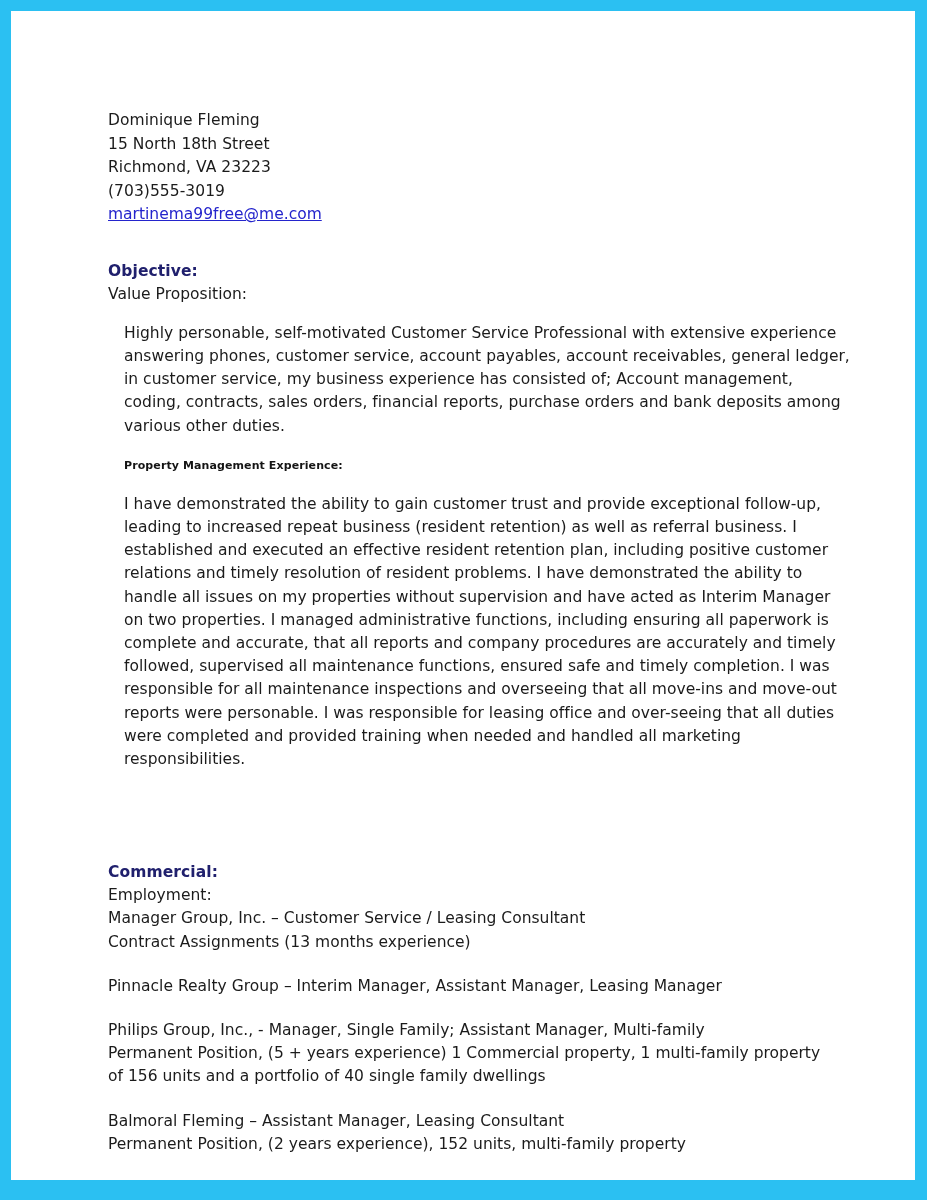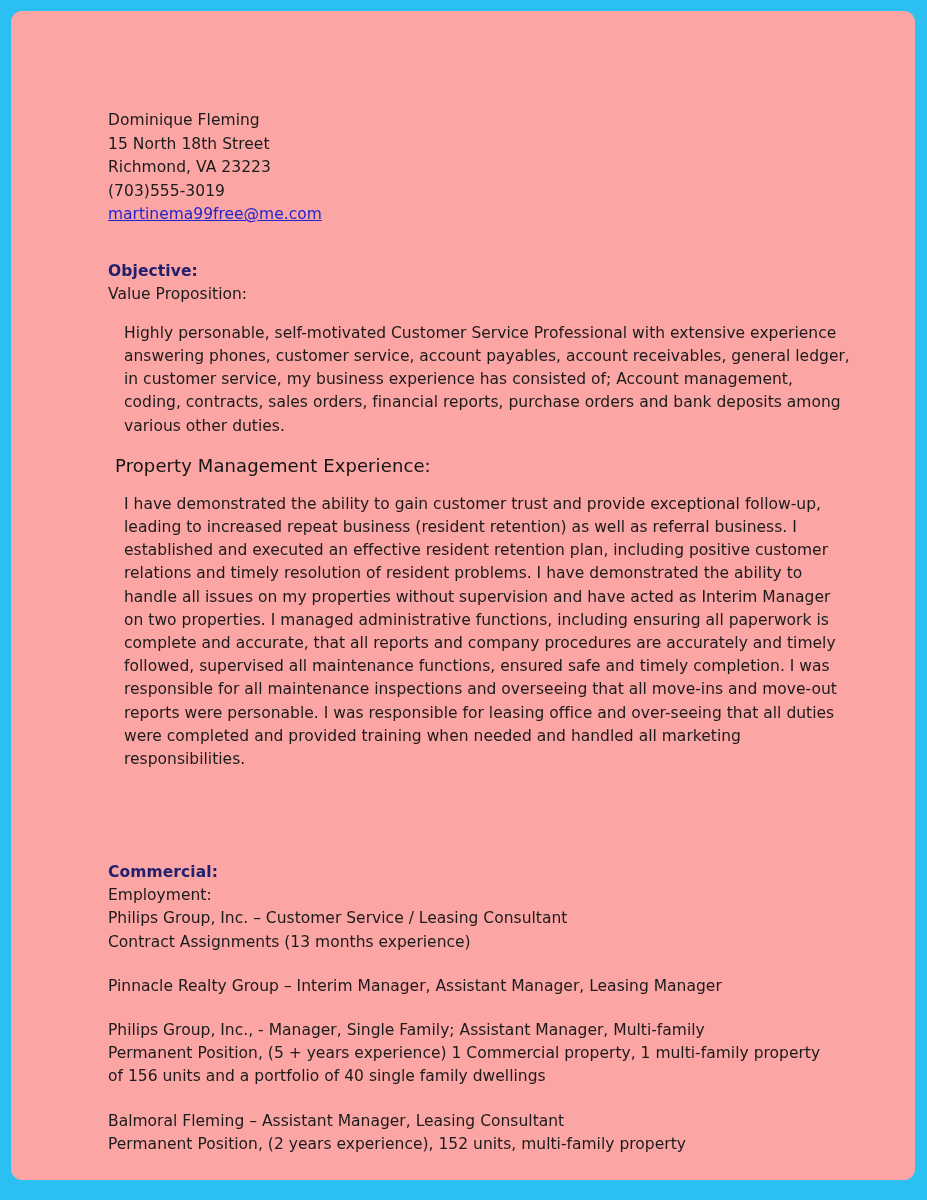--- a/index.html
+++ b/index.html
@@ -18,25 +18,24 @@
     width: 927px;
     height: 1200px;
     background: #2bc0f2;
     box-sizing: border-box;
     padding: 11px 12px 20px 11px;
   }
   .page-sheet {
     position: relative;
     width: 100%;
     height: 100%;
-    background: #fca5a5;
+    background: #ffffff;
     box-sizing: border-box;
     padding: 0;
     overflow: hidden;
-    border-radius: 11px;
   }
   .doc-body {
     position: absolute;
     left: 97px;
     top: 98px;
     width: 712px;
   }
   .contact-block {
     margin: 0 0 0 0;
   }
@@ -67,25 +66,25 @@
   }
   .heading-navy {
     font-size: 15.5px;
     line-height: 23px;
     font-weight: bold;
     color: #20206d;
     margin: 0;
     letter-spacing: 0.1px;
   }
   .heading-black {
-    font-size: 18px;
+    font-size: 11px;
     line-height: 23px;
-    font-weight: normal;
+    font-weight: bold;
     color: #141414;
-    margin: 7px;
+    margin: 16px;
     letter-spacing: 0.1px;
   }
   .body-line {
     font-size: 15.5px;
     line-height: 23.2px;
     color: #1b1b1b;
     margin: 0;
     letter-spacing: 0.02px;
     white-space: pre;
   }
@@ -143,21 +142,21 @@
         </div>
       </div>
 
       <div class="section-gap-xl"></div>
 
       <div>
         <div class="heading-navy">Commercial:</div>
         <div class="body-line">Employment:</div>
 
         <div class="job-block">
-          <div class="body-line">Philips Group, Inc. – Customer Service / Leasing Consultant</div>
+          <div class="body-line">Manager Group, Inc. – Customer Service / Leasing Consultant</div>
           <div class="body-line">Contract Assignments (13 months experience)</div>
         </div>
 
         <div class="blank-line"></div>
 
         <div class="job-block">
           <div class="body-line">Pinnacle Realty Group – Interim Manager, Assistant Manager, Leasing Manager</div>
         </div>
 
         <div class="blank-line"></div>

